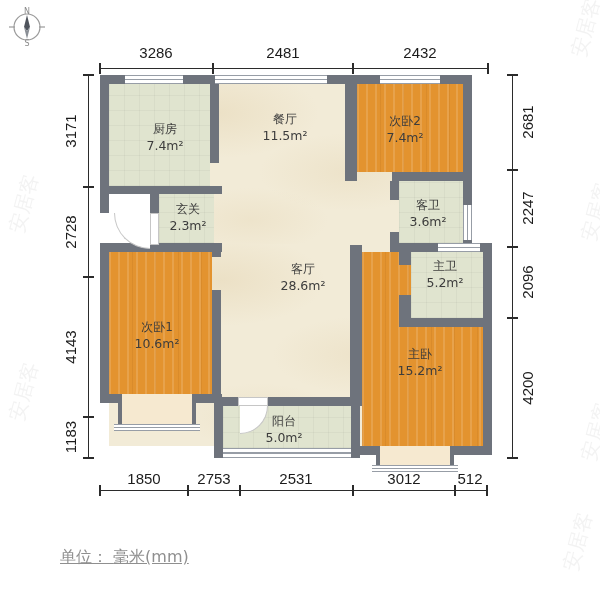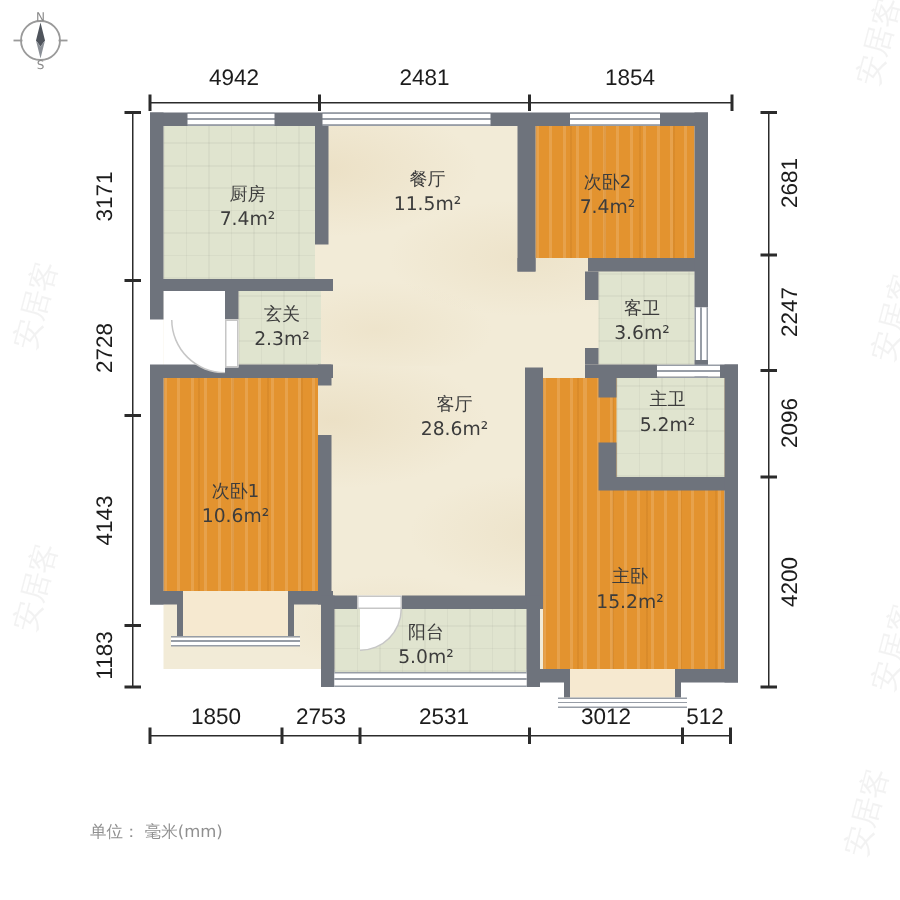--- a/index.html
+++ b/index.html
@@ -36,21 +36,21 @@
   .room-label{position:absolute;transform:translate(-50%,-50%);text-align:center;color:#3c3c3c;
               font-size:12px;line-height:1.3;white-space:nowrap;z-index:30;}
   .room-label .area{font-size:12.5px;}
   
   .dimline{position:absolute;background:#2b2b2b;z-index:5;}
   .tick{position:absolute;background:#2b2b2b;z-index:5;}
   .dim{position:absolute;transform:translate(-50%,-50%);color:#1c1c1c;font-size:15px;
        font-family:"Liberation Sans","DejaVu Sans",sans-serif;z-index:5;white-space:nowrap;}
   .dim.rot{transform:translate(-50%,-50%) rotate(-90deg);}
   
-  .foot{position:absolute;color:#8f8f8f;font-size:11px;white-space:nowrap;}
+  .foot{position:absolute;color:#8f8f8f;font-size:16px;white-space:nowrap;text-decoration:underline;}
   
   .wm{position:absolute;color:#6b6b6b;opacity:.08;font-size:20px;transform:rotate(-75deg);
       white-space:nowrap;z-index:2;}
   .z10{z-index:10;} .z15{z-index:15;} .z20{z-index:20;}
 </style>
 </head>
 <body>
 
 <div class="canvas">
 
@@ -156,21 +156,21 @@
     <div class="area">28.6m²</div>
   </div>
   <div class="room-label" style="left:445px;top:275px;">
     <div>主卫</div>
     <div class="area">5.2m²</div>
   </div>
   <div class="room-label" style="left:157px;top:336px;">
     <div>次卧1</div>
     <div class="area">10.6m²</div>
   </div>
-  <div class="room-label" style="left:420px;top:363px;margin-top:30px;">
+  <div class="room-label" style="left:420px;top:363px;">
     <div>主卧</div>
     <div class="area">15.2m²</div>
   </div>
   <div class="room-label" style="left:284px;top:430px;">
     <div>阳台</div>
     <div class="area">5.0m²</div>
   </div>
 
   <div class="dimline" style="left:100px;top:68px;width:388px;height:1px;"></div>
   <div class="tick" style="left:99px;top:63px;width:2px;height:11px;"></div>
@@ -193,23 +193,23 @@
   <div class="tick" style="left:83px;top:416px;width:11px;height:2px;"></div>
   <div class="tick" style="left:83px;top:457px;width:11px;height:2px;"></div>
 
   <div class="dimline" style="left:512px;top:75px;width:1px;height:383px;"></div>
   <div class="tick" style="left:507px;top:74px;width:11px;height:2px;"></div>
   <div class="tick" style="left:507px;top:169px;width:11px;height:2px;"></div>
   <div class="tick" style="left:507px;top:246px;width:11px;height:2px;"></div>
   <div class="tick" style="left:507px;top:317px;width:11px;height:2px;"></div>
   <div class="tick" style="left:507px;top:457px;width:11px;height:2px;"></div>
 
-  <span class="dim" style="left:156px;top:52px;">4942</span>
+  <span class="dim" style="left:156px;top:52px;">3286</span>
   <span class="dim" style="left:283px;top:52px;">2481</span>
-  <span class="dim" style="left:420px;top:52px;">1854</span>
+  <span class="dim" style="left:420px;top:52px;">2432</span>
 
   <span class="dim" style="left:144px;top:478px;">1850</span>
   <span class="dim" style="left:214px;top:478px;">2753</span>
   <span class="dim" style="left:296px;top:478px;">2531</span>
   <span class="dim" style="left:404px;top:478px;">3012</span>
   <span class="dim" style="left:470px;top:478px;">512</span>
 
   <span class="dim rot" style="left:70px;top:131px;">3171</span>
   <span class="dim rot" style="left:70px;top:232px;">2728</span>
   <span class="dim rot" style="left:70px;top:347px;">4143</span>

